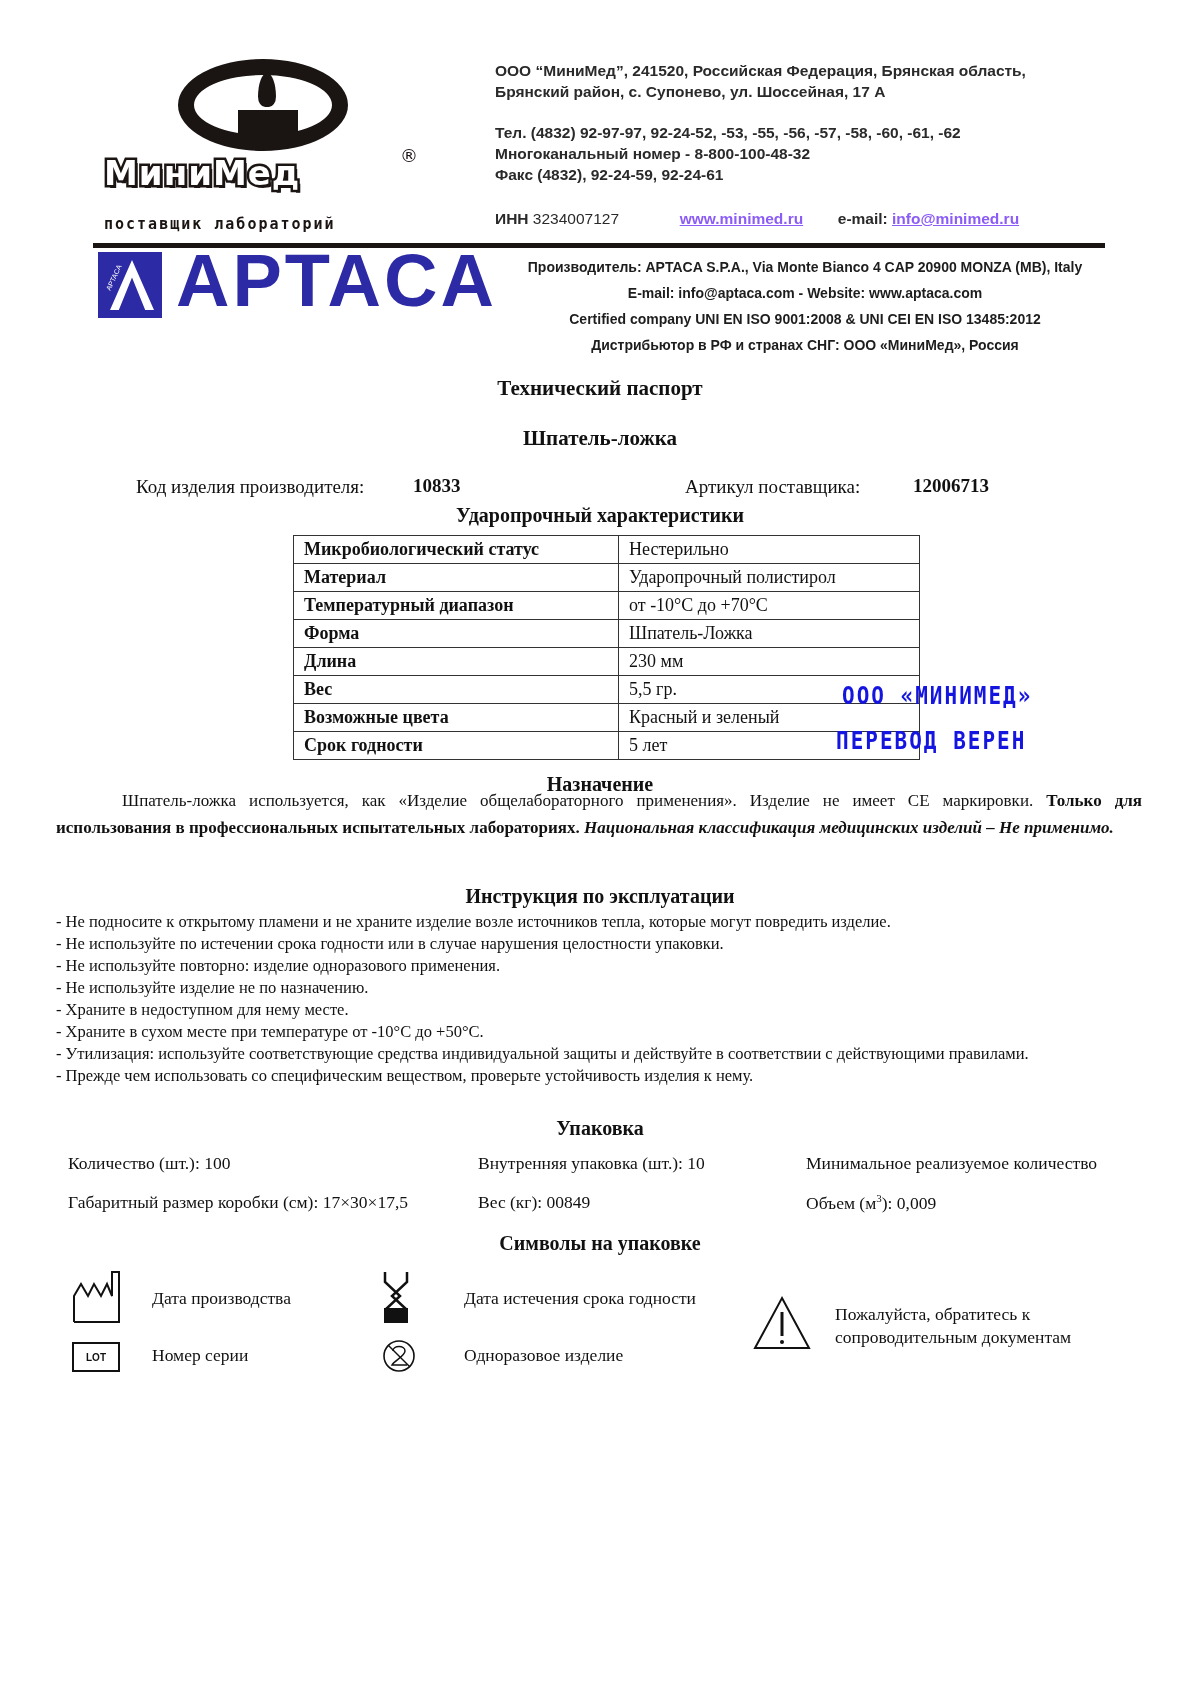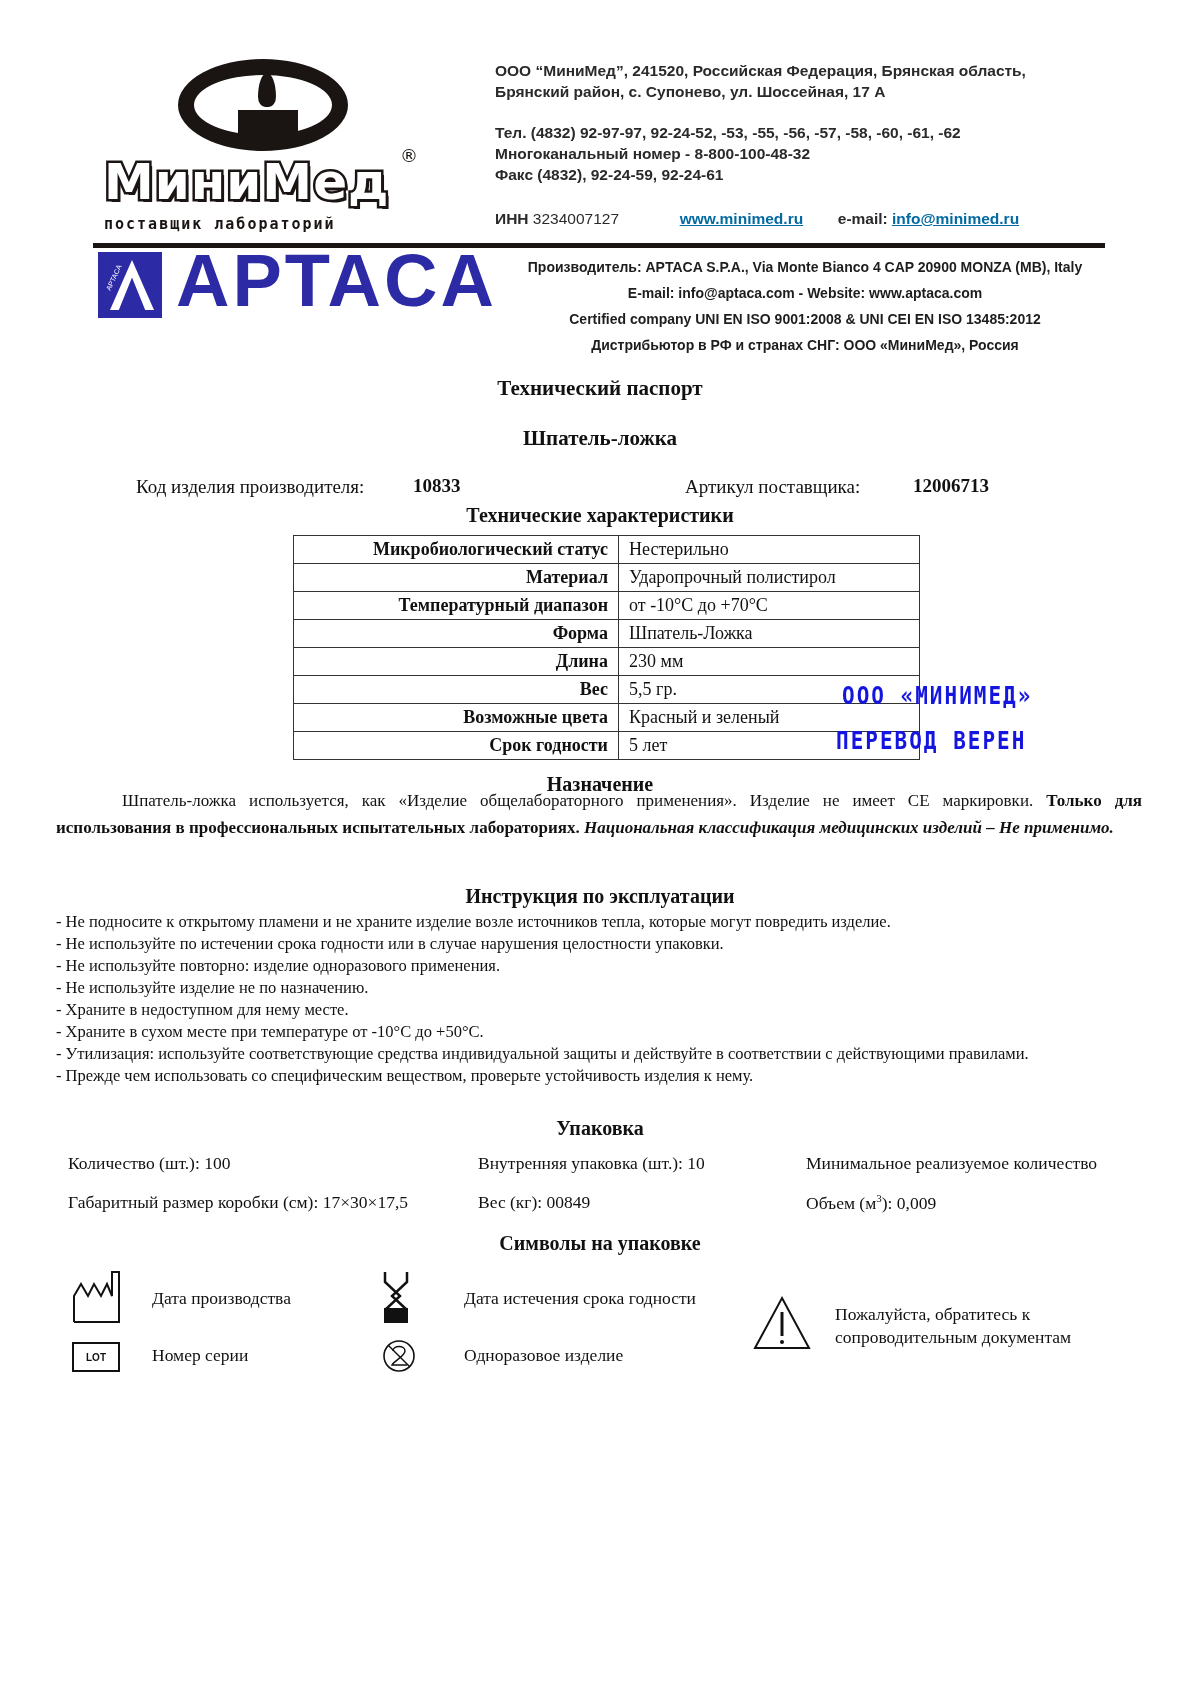--- a/index.html
+++ b/index.html
@@ -4,32 +4,32 @@
 <style>
   html, body { margin:0; padding:0; background:#ffffff; }
   body { width:1200px; height:1697px; position:relative; overflow:hidden; font-family:"Liberation Serif", serif; color:#111; }
   .abs { position:absolute; }
 
   
   .logo-mm { left:100px; top:55px; width:330px; height:180px; }
   .mm-oval { position:absolute; left:78px; top:4px; width:170px; height:92px; border:16px solid #1a1412; border-radius:50%; box-sizing:border-box; }
   .mm-candle { position:absolute; left:138px; top:55px; width:60px; height:36px; background:#1a1412; }
   .mm-flame { position:absolute; left:158px; top:18px; width:18px; height:34px; background:#1a1412; border-radius:50% 50% 40% 40% / 70% 70% 30% 30%; }
-  .mm-wordmark { position:absolute; left:4px; top:98px; font-family:"DejaVu Sans", sans-serif; font-weight:bold; font-size:50px; letter-spacing:1px; color:#fff;
+  .mm-wordmark { position:absolute; left:4px; top:98px; font-family:"DejaVu Sans", sans-serif; font-weight:bold; font-size:34px; letter-spacing:1px; color:#fff;
      -webkit-text-stroke:5px #1a1412; paint-order:stroke fill; text-shadow:3px 3px 0 #1a1412; }
   .mm-reg { position:absolute; left:300px; top:90px; font-family:"DejaVu Sans", sans-serif; font-size:18px; color:#1a1412; }
   .mm-tagline { position:absolute; left:4px; top:160px; font-family:"DejaVu Sans Mono", monospace; font-weight:bold; font-size:15px; letter-spacing:2px; color:#1a1412; white-space:nowrap; }
 
   
   .contacts { left:495px; top:60px; font-family:"Liberation Sans", sans-serif; font-weight:bold; font-size:15.5px; line-height:21px; color:#2a2a2a; }
   .contacts .row { white-space:nowrap; }
   .contacts .gap { height:20px; }
   .inn-row { left:495px; top:210px; font-family:"Liberation Sans", sans-serif; font-size:15.5px; color:#2a2a2a; white-space:nowrap; }
   .inn-row b { font-weight:bold; }
-  .link { color:#0369a1; text-decoration:underline; font-weight:bold; }
+  .link { color:#8b5cf6; text-decoration:underline; font-weight:bold; }
 
   .divider { left:93px; top:243px; width:1012px; height:5px; background:#1a1412; }
 
   
   .aptaca-logo { left:98px; top:250px; width:400px; height:70px; }
   .ap-mark { position:absolute; left:0; top:2px; width:64px; height:66px; background:#2d2aa5; clip-path:polygon(0 0, 100% 0, 100% 100%, 0 100%); }
   .ap-mark-inner { position:absolute; left:12px; top:8px; width:44px; height:50px; background:#fff; clip-path:polygon(50% 0, 100% 100%, 80% 100%, 50% 35%, 20% 100%, 0 100%); }
   .ap-mini { position:absolute; left:2px; top:22px; font-family:"Liberation Sans", sans-serif; font-size:7px; color:#fff; transform:rotate(-65deg); }
   .ap-word { position:absolute; left:78px; top:-10px; font-family:"Liberation Sans", sans-serif; font-size:74px; font-weight:bold; color:#2d2aa5; letter-spacing:3px; line-height:82px; }
 
@@ -38,21 +38,21 @@
 
   
   .title { width:1200px; left:0; text-align:center; font-weight:bold; font-size:21px; }
   .t1 { top:376px; }
   .t2 { top:426px; }
   .t3 { top:504px; font-size:20px; }
 
   
   table.spec { position:absolute; left:293px; top:535px; border-collapse:collapse; font-size:18px; }
   table.spec td { border:1.5px solid #333; height:27px; padding:0 10px; }
-  table.spec td.k { width:304px; font-weight:bold;text-align:right; }
+  table.spec td.k { width:304px; font-weight:bold; }
   table.spec td.v { width:280px; }
 
   .stamp { font-family:"DejaVu Sans Mono", monospace; font-weight:bold; color:#1515e0; font-size:21px; letter-spacing:2px; white-space:nowrap; transform:scaleY(1.2); }
   .stamp1 { left:842px; top:684px; }
   .stamp2 { left:836px; top:729px; }
 
   
   .t4 { top:773px; font-size:20px; }
   .purpose { left:56px; top:777px; width:1086px; font-size:17px; line-height:27px; text-align:justify;margin-top:10px; }
   .purpose .indent { display:inline-block; width:66px; }
@@ -123,21 +123,21 @@
 </div>
 
 <div class="abs title t1">Технический паспорт</div>
 <div class="abs title t2">Шпатель-ложка</div>
 
 <div class="abs" style="left:136px; top:476px; font-size:19px;">Код изделия производителя:</div>
 <div class="abs" style="left:413px; top:475px; font-size:19px; font-weight:bold;">10833</div>
 <div class="abs" style="left:685px; top:476px; font-size:19px;">Артикул поставщика:</div>
 <div class="abs" style="left:913px; top:475px; font-size:19px; font-weight:bold;">12006713</div>
 
-<div class="abs title t3">Технические характеристики</div>
+<div class="abs title t3">Ударопрочный характеристики</div>
 
 <table class="spec">
   <tbody>
     <tr>
         <td class="k">Микробиологический статус</td>
         <td class="v">Нестерильно</td>
       </tr>
     <tr>
         <td class="k">Материал</td>
         <td class="v">Ударопрочный полистирол</td>

